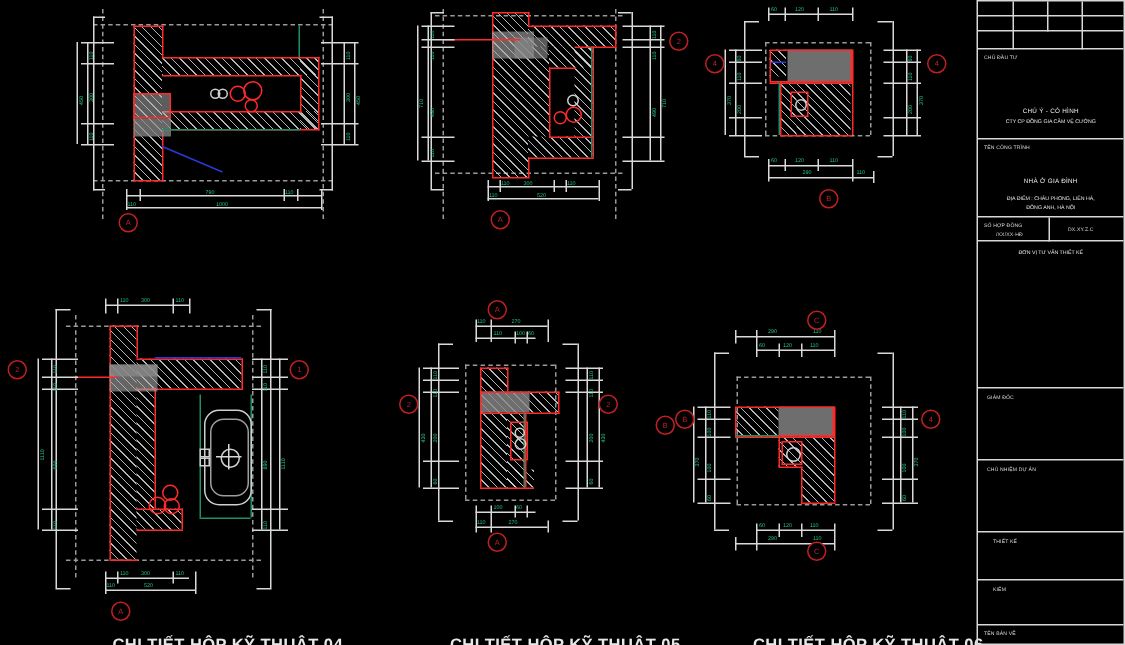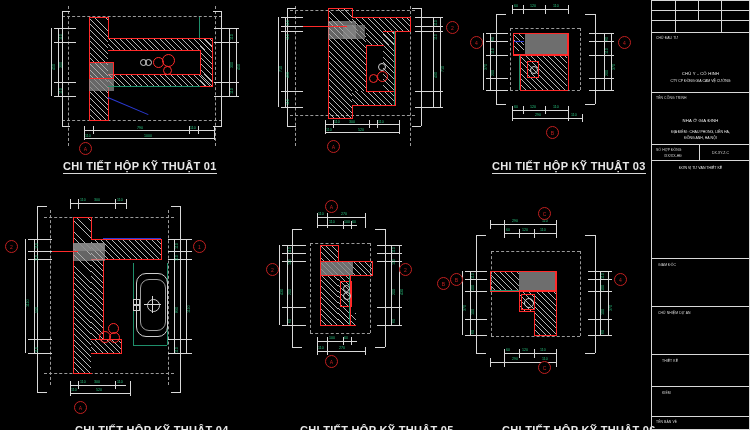--- a/index.html
+++ b/index.html
@@ -136,21 +136,20 @@
   <div class="wline-h" style="left:214px;top:42px;width:25px;"></div>
   <div class="wline-h" style="left:214px;top:82px;width:25px;"></div>
   <div class="wline-h" style="left:214px;top:96px;width:25px;"></div>
   <div class="dimv" style="left:231px;top:40px;">110</div>
   <div class="dimv" style="left:231px;top:68px;">300</div>
   <div class="dimv" style="left:231px;top:94px;">110</div>
   <div class="dimv" style="left:238px;top:70px;">450</div>
 
   <div class="bub" style="left:79px;top:142px;">A</div>
 </div>
-<div class="tcap" style="left:63px;top:160px;">CHI TIẾT HỘP KỸ THUẬT 01</div>
 
 <div class="det" style="left:265px;top:0;width:200px;height:180px;">
   <div class="dashline-v" style="left:30px;top:6px;height:140px;"></div>
   <div class="dashline-v" style="left:145px;top:6px;height:140px;"></div>
   <div class="dashline-h" style="left:25px;top:10px;width:125px;"></div>
   <div class="dashline-h" style="left:25px;top:115px;width:125px;"></div>
 
   <div class="wline-v" style="left:22px;top:8px;height:118px;"></div>
   <div class="wline-v" style="left:156px;top:8px;height:118px;"></div>
   <div class="wline-h" style="left:22px;top:8px;width:9px;"></div>
@@ -302,21 +301,20 @@
   <div class="wline-h" style="left:124px;top:90px;width:25px;"></div>
   <div class="dimv" style="left:141px;top:41px;">60</div>
   <div class="dimv" style="left:141px;top:54px;">110</div>
   <div class="dimv" style="left:141px;top:76px;">200</div>
   <div class="dimv" style="left:148px;top:70px;">370</div>
 
   <div class="bub" style="left:5px;top:36px;">4</div>
   <div class="bub" style="left:153px;top:36px;">4</div>
   <div class="bub" style="left:81px;top:126px;">B</div>
 </div>
-<div class="tcap" style="left:492px;top:160px;">CHI TIẾT HỘP KỸ THUẬT 03</div>
 
 <div class="det" style="left:0;top:195px;width:265px;height:235px;">
   <div class="dashline-v" style="left:50px;top:15px;height:175px;"></div>
   <div class="dashline-v" style="left:168px;top:15px;height:175px;"></div>
   <div class="dashline-h" style="left:44px;top:22px;width:130px;"></div>
   <div class="dashline-h" style="left:44px;top:178px;width:130px;"></div>
 
   <div class="wline-v" style="left:37px;top:11px;height:186px;"></div>
   <div class="wline-v" style="left:180px;top:11px;height:186px;"></div>
   <div class="wline-h" style="left:37px;top:11px;width:10px;"></div>

